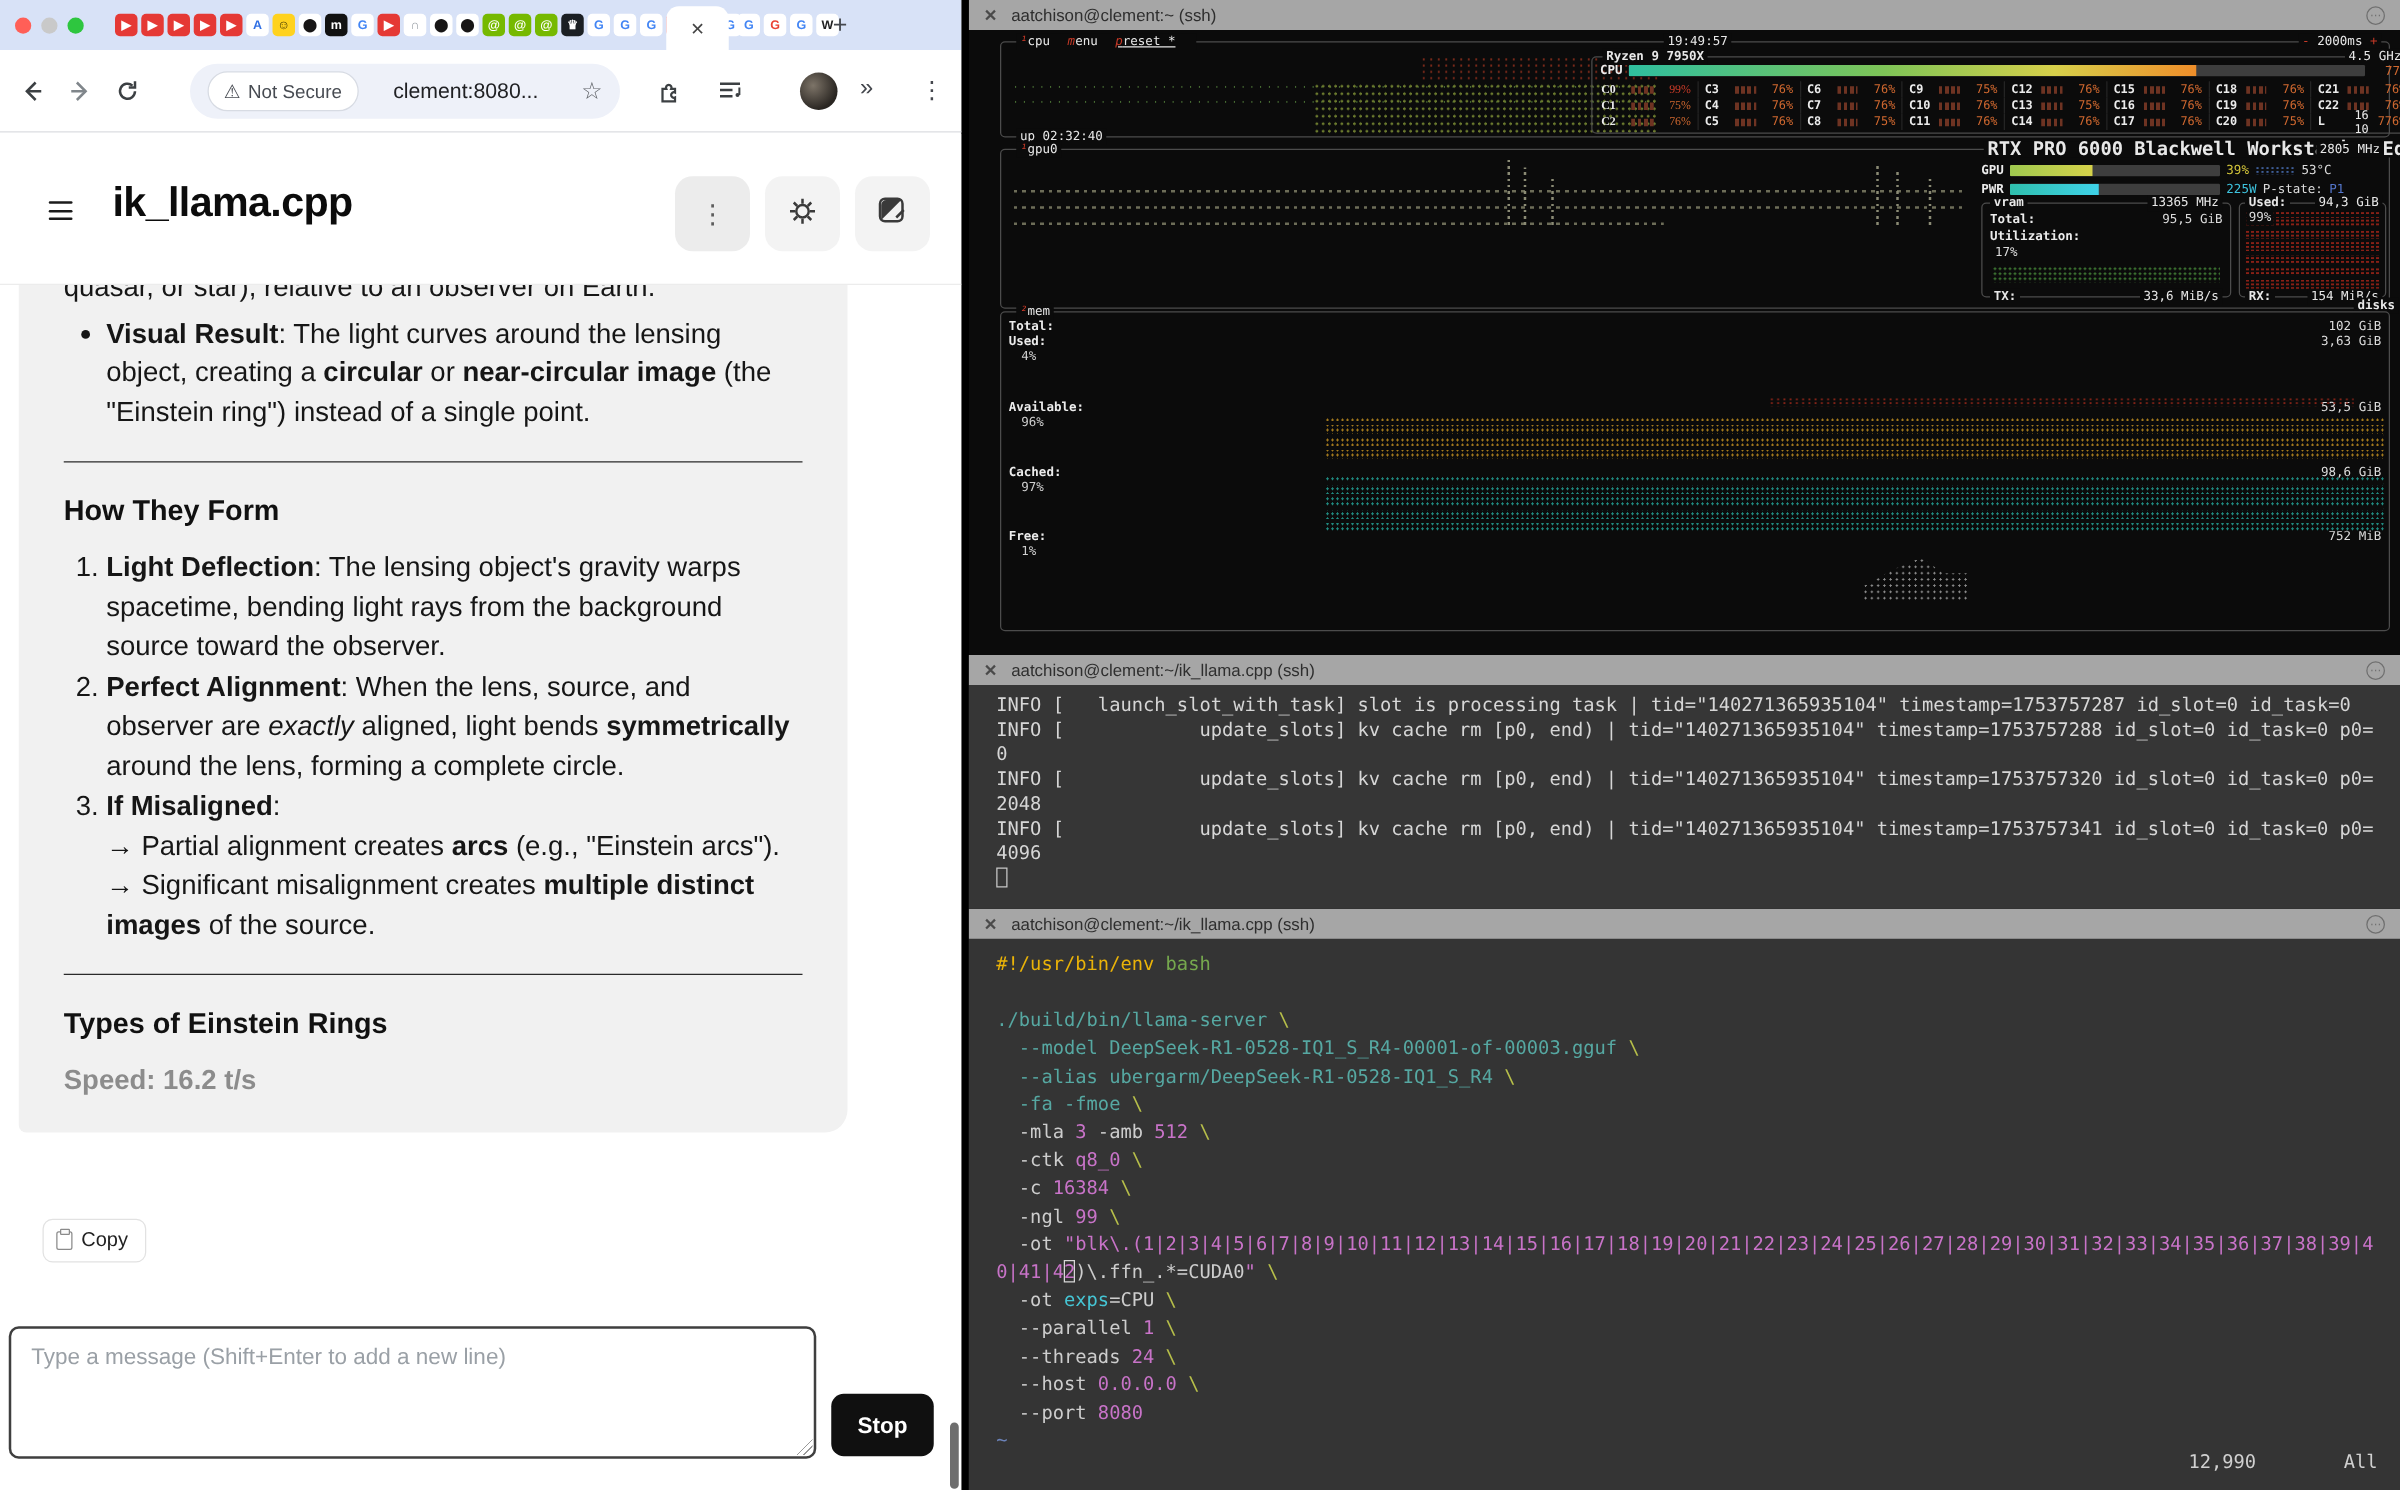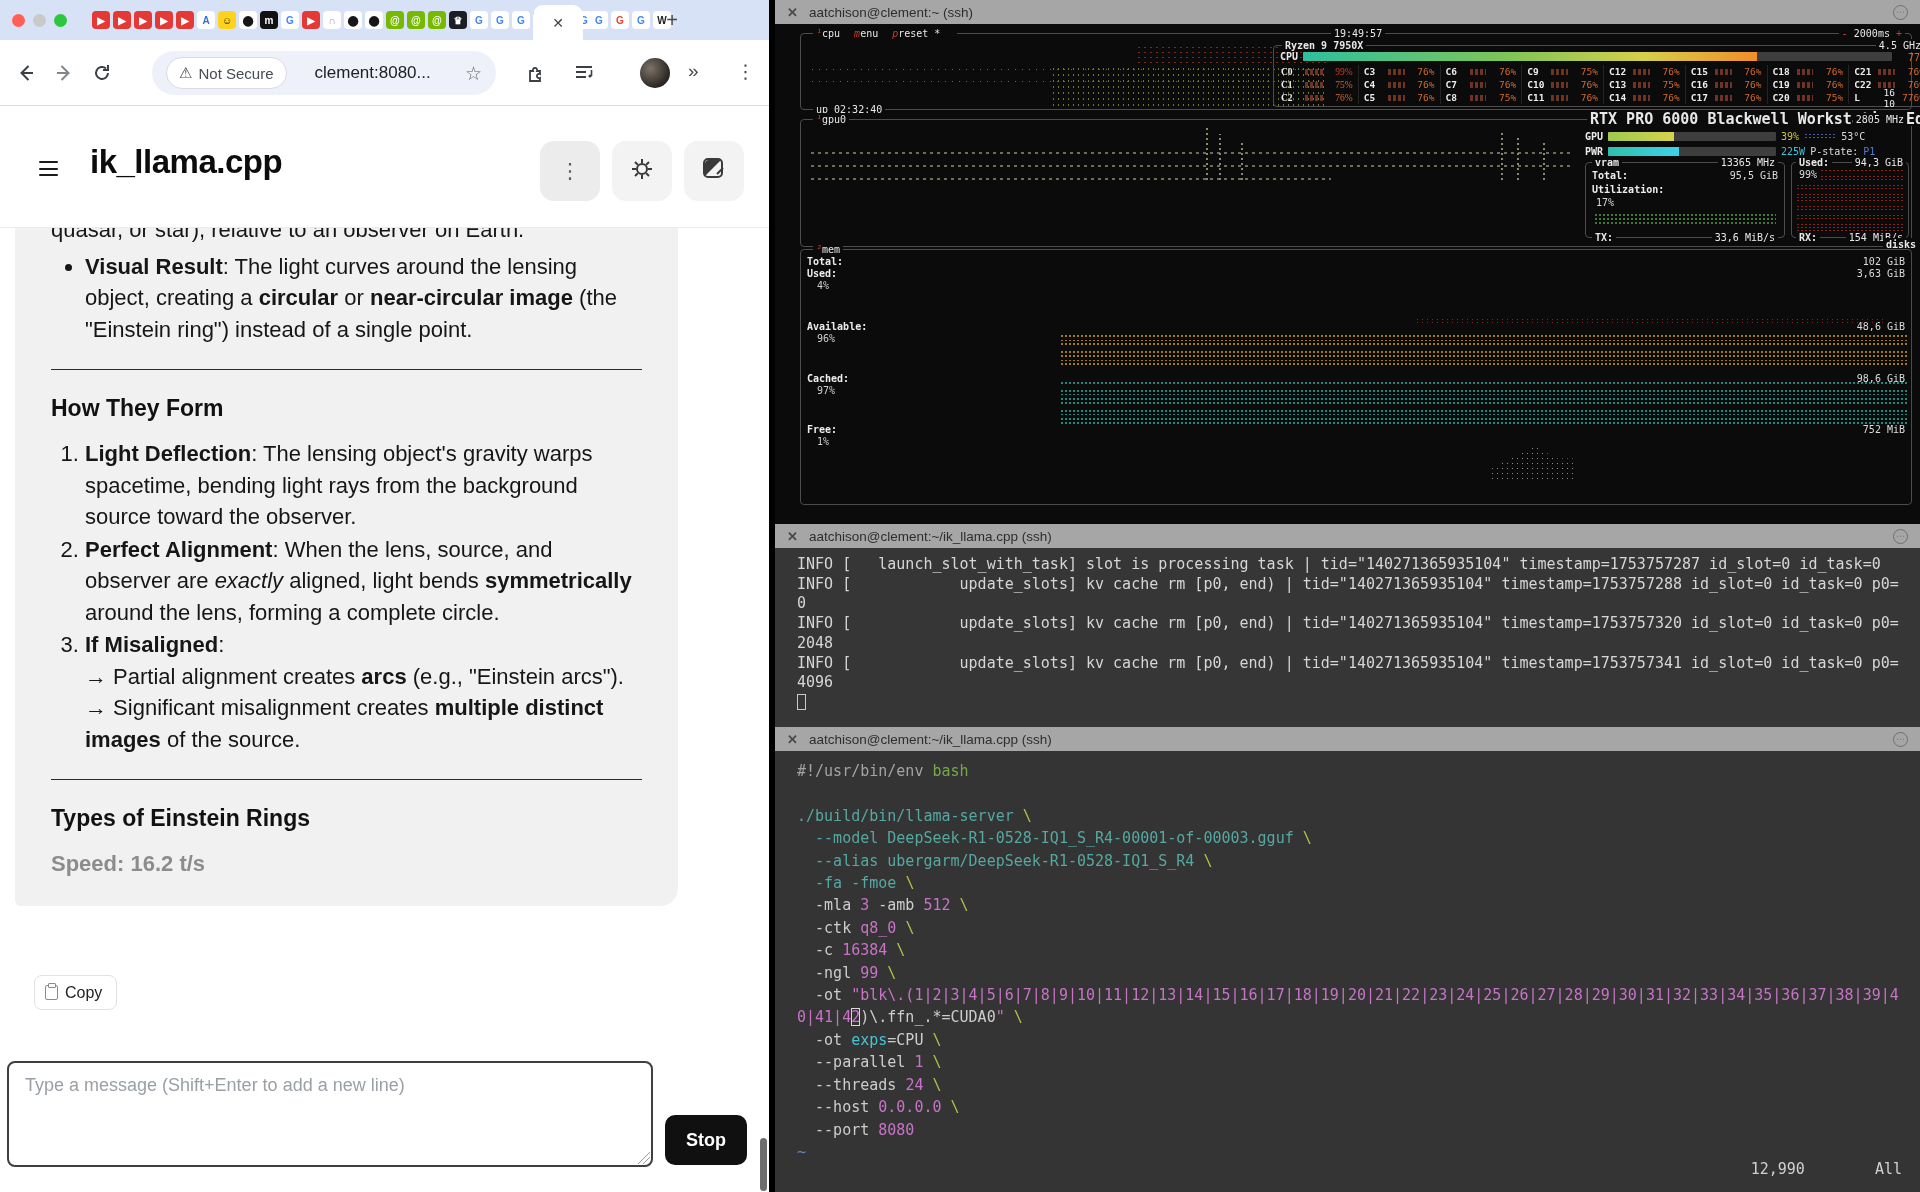--- a/index.html
+++ b/index.html
@@ -110,21 +110,21 @@
   .cpct { min-width:26px; text-align:right; }
   .pre { flex:1; text-align:right; color:#ececec; }
 
   
   .log { padding:7px 0 0 22px; font-size:15px; line-height:19.7px; color:#d6d6d6; white-space:pre; }
   .blockcur { display:inline-block; width:9px; height:16px; border:1.2px solid #c9c9c9; vertical-align:-3px; }
 
   
   .code { padding:9px 0 0 22px; font-size:15px; line-height:22.4px; white-space:pre; color:#cdcdcd; }
   .fl { color:#cdcdcd; } .te { color:#56a8a2; } .nu { color:#c873c8; } .ye { color:#b7bf4a; }
-  .cy { color:#a3a3a3; } .cy2 { color:#45c5d4; } .gr { color:#76a84e; } .bl { color:#6b82b8; }
+  .cy { color:#eab308; } .cy2 { color:#45c5d4; } .gr { color:#76a84e; } .bl { color:#6b82b8; }
   .cur { outline:1.2px solid #d8d8d8; outline-offset:-1px; }
   .vimstatus { position:absolute; bottom:14px; right:18px; font-family:"DejaVu Sans Mono",monospace;
                font-size:15px; color:#d0d0d0; display:flex; gap:70px; }
 </style>
 </head>
 <body>
 
 <div id="stage">
 
   <div class="browser">
@@ -282,21 +282,21 @@
 
   <div class="term" style="top:0; height:524px;">
     <div class="tbar">
       <span class="tclose">✕</span>
       <span>aatchison@clement:~ (ssh)</span>
       <span class="tmenu">⋯</span>
     </div>
     <div class="btop">
 
       <div class="bx" style="left:25px;top:9px;width:1112px;height:77px">
-        <span class="blab" id="btoptabs" style="left:12px;top:-7px"><span style="margin-right: 14px;"><i class="rd">¹</i><span>cpu</span></span><span style="margin-right: 14px;"><i class="rd">m</i><span>enu</span></span><span style="margin-right: 14px;"><i class="rd">p</i><span>reset *</span></span></span>
+        <span class="blab" id="btoptabs" style="left:12px;top:-7px"><span style="margin-right: 14px;"><i class="rd">¹</i><span>cpu</span></span><span style="margin-right: 14px;"><i class="rd">m</i><span>enu</span></span><span style="margin-right: 14px; text-decoration: underline;"><i class="rd">p</i><span>reset *</span></span></span>
         <span class="blab" style="left:530px;top:-7px">19:49:57</span>
         <span class="blab" style="right:6px;top:-7px"><i class="rd">-</i> <span>2000ms</span> <i class="rd">+</i></span>
 
         <div class="dots" style="left:335px;top:11px;width:190px;height:21px;--c:#7e2a1a;--sx:6px;--sy:5px"></div>
         <div class="dots" style="left:8px;top:34px;width:516px;height:3px;--c:#4f7a38;--sx:7px;--sy:3px"></div>
         <div class="dots" style="left:8px;top:46px;width:516px;height:3px;--c:#4f7a38;--sx:7px;--sy:3px"></div>
         <div class="dots" style="left:250px;top:32px;width:275px;height:41px;--c:#6b7a2e;--sx:5px;--sy:6px"></div>
 
         <div class="bx" style="left:472px;top:11px;width:660px;height:62px">
           <span class="blab bold" style="left:8px;top:-7px">Ryzen 9 7950X</span>
@@ -502,21 +502,21 @@
       <div class="bx" style="left:25px;top:225px;width:1112px;height:256px">
         <span class="blab" style="left:12px;top:-7px"><i class="rd">²</i><span>mem</span></span>
         <div id="memrows">
             <span class="wlab" style="position: absolute; left: 6px; top: 6px;">Total:</span>
             <span style="position: absolute; right: 6px; top: 6px;">102 GiB</span>
             <span class="wlab" style="position: absolute; left: 6px; top: 18px;">Used:</span>
             <span style="position: absolute; left: 16px; top: 30px; color: rgb(207, 207, 207);">4%</span>
             <span style="position: absolute; right: 6px; top: 18px;">3,63 GiB</span>
             <span class="wlab" style="position: absolute; left: 6px; top: 71px;">Available:</span>
             <span style="position: absolute; left: 16px; top: 83px; color: rgb(207, 207, 207);">96%</span>
-            <span style="position: absolute; right: 6px; top: 71px;">48,6 GiB</span>
+            <span style="position: absolute; right: 6px; top: 71px;">53,5 GiB</span>
             <span class="wlab" style="position: absolute; left: 6px; top: 123px;">Cached:</span>
             <span style="position: absolute; left: 16px; top: 135px; color: rgb(207, 207, 207);">97%</span>
             <span style="position: absolute; right: 6px; top: 123px;">98,6 GiB</span>
             <span class="wlab" style="position: absolute; left: 6px; top: 174px;">Free:</span>
             <span style="position: absolute; left: 16px; top: 186px; color: rgb(207, 207, 207);">1%</span>
             <span style="position: absolute; right: 6px; top: 174px;">752 MiB</span>
           </div>
         <div class="dots" style="left:614px;top:68px;width:468px;height:7px;--c:#8a2418;--sx:5px;--sy:3px"></div>
         <div class="banded" style="position:absolute;left:259px;top:84px;width:847px;height:33px;--c:#a3791c;--sx:4px;--sy:4px"></div>
         <div class="banded" style="position:absolute;left:259px;top:131px;width:847px;height:44px;--c:#1f8a80;--sx:4px;--sy:4px"></div>

